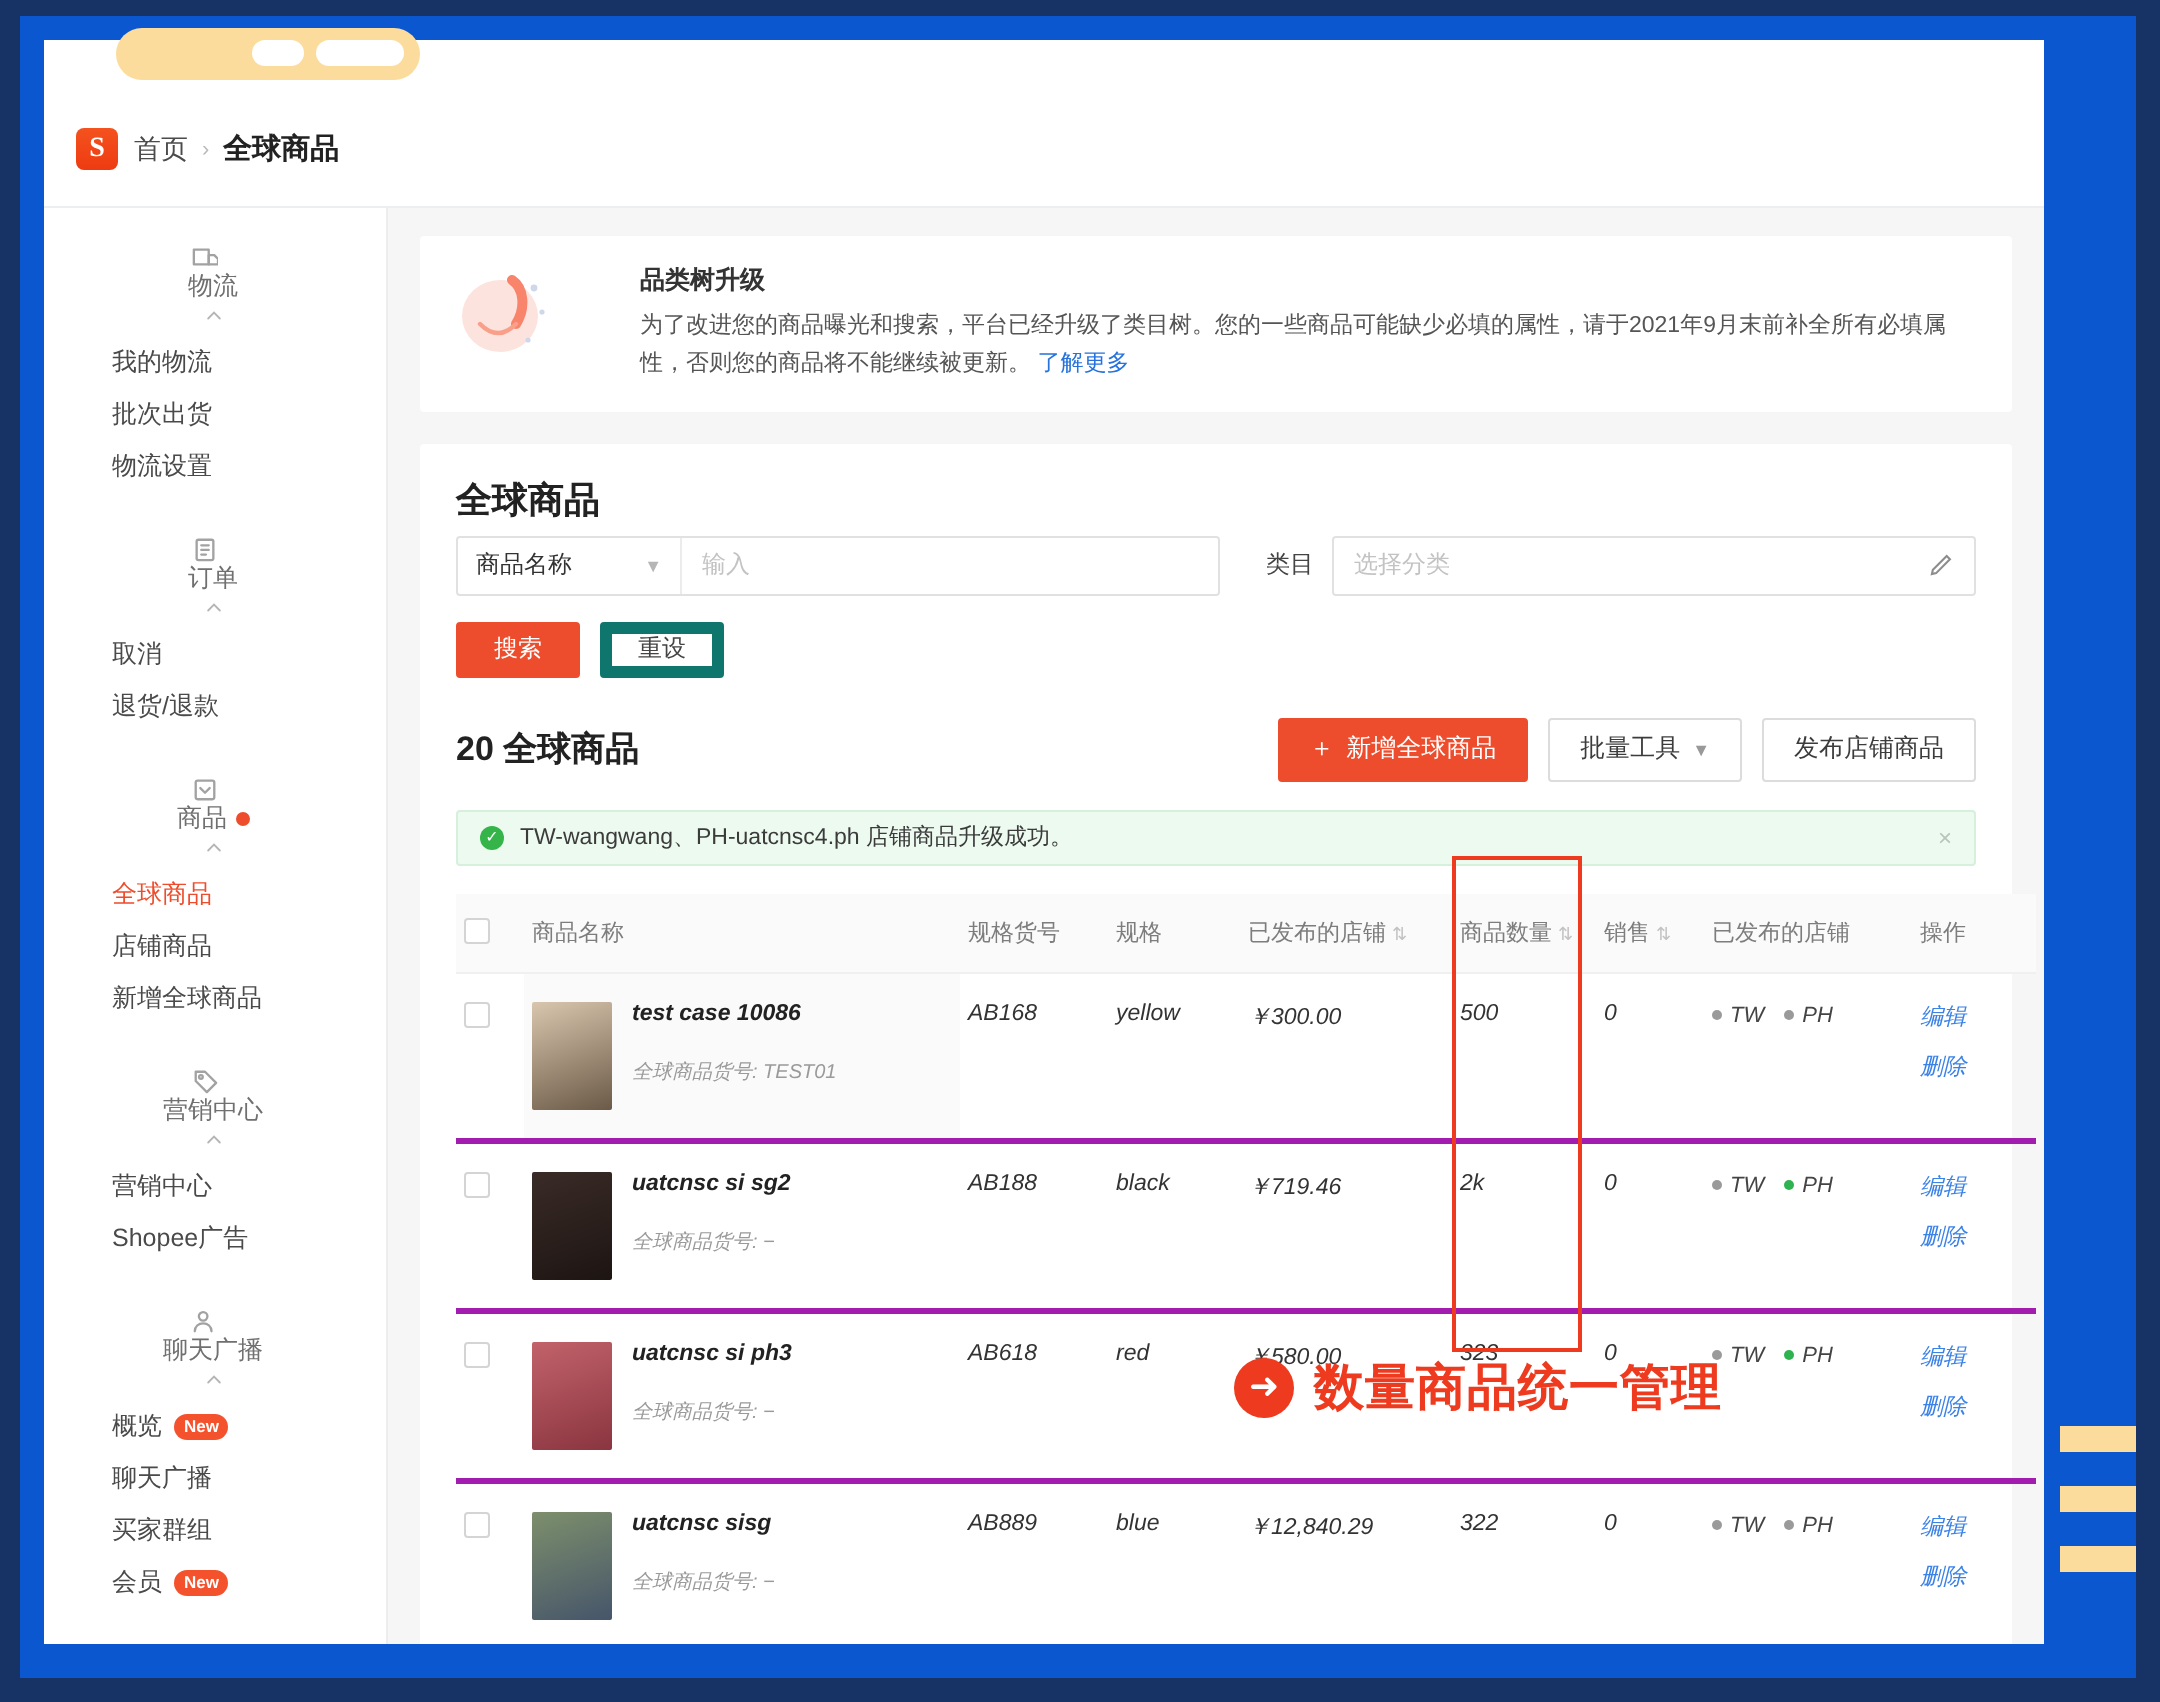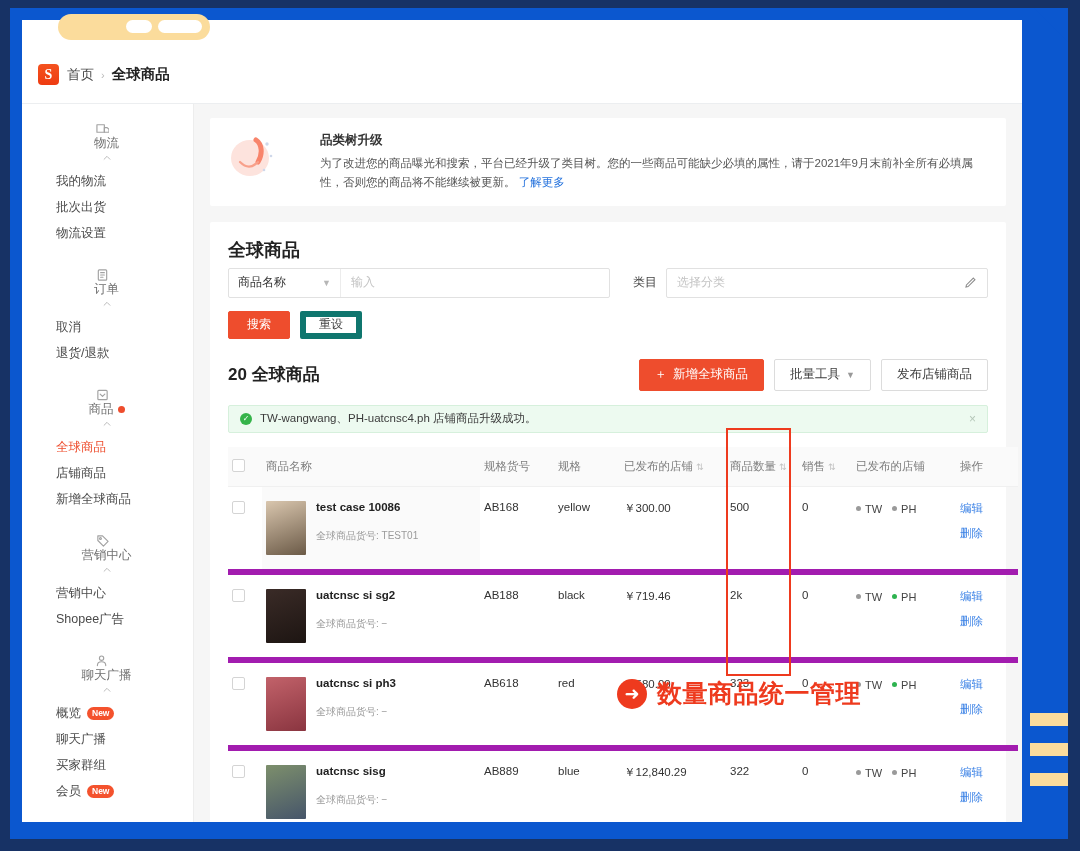--- a/index.html
+++ b/index.html
@@ -178,21 +178,22 @@
   .alert-close { margin-left: auto; color: #b5c7b9; font-size: 12px; cursor: pointer; }
 
   
   table.grid { width: 100%; border-collapse: collapse; table-layout: fixed; }
   table.grid thead th {
     background: #fafafa; font-size: 11.5px; color: #7d7d7d; font-weight: normal;
     height: 40px; text-align: left; padding: 0 4px; border-bottom: 1px solid #f0f0f0;
   }
   table.grid td {
     font-size: 11.5px; color: #333; padding: 14px 4px; vertical-align: top;
-    border-bottom: 6px solid #a21caf;
+    border-bottom: 3px solid #a21caf;
+    font-style: italic;
   }
   .col-chk { width: 34px; }
   .col-name { width: 218px; }
   .col-sku { width: 74px; }
   .col-spec { width: 66px; }
   .col-price { width: 106px; }
   .col-qty { width: 72px; }
   .col-sold { width: 54px; }
   .col-shops { width: 104px; }
   .col-ops { width: 62px; }

